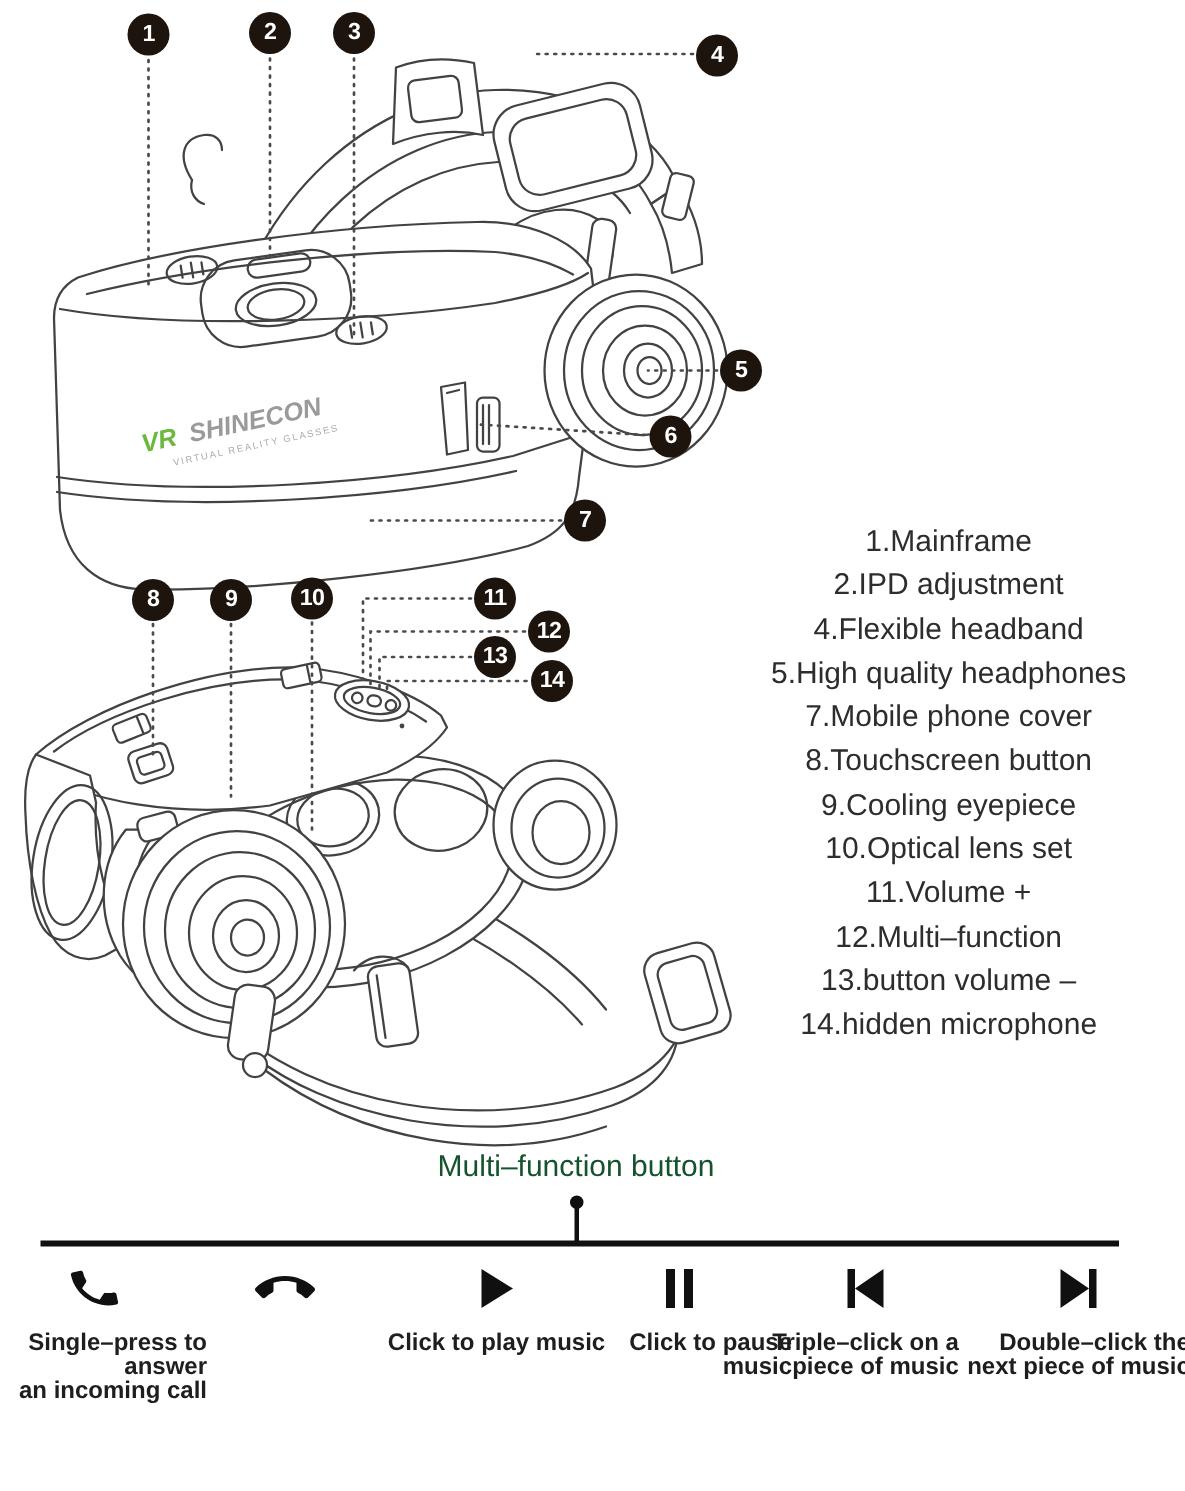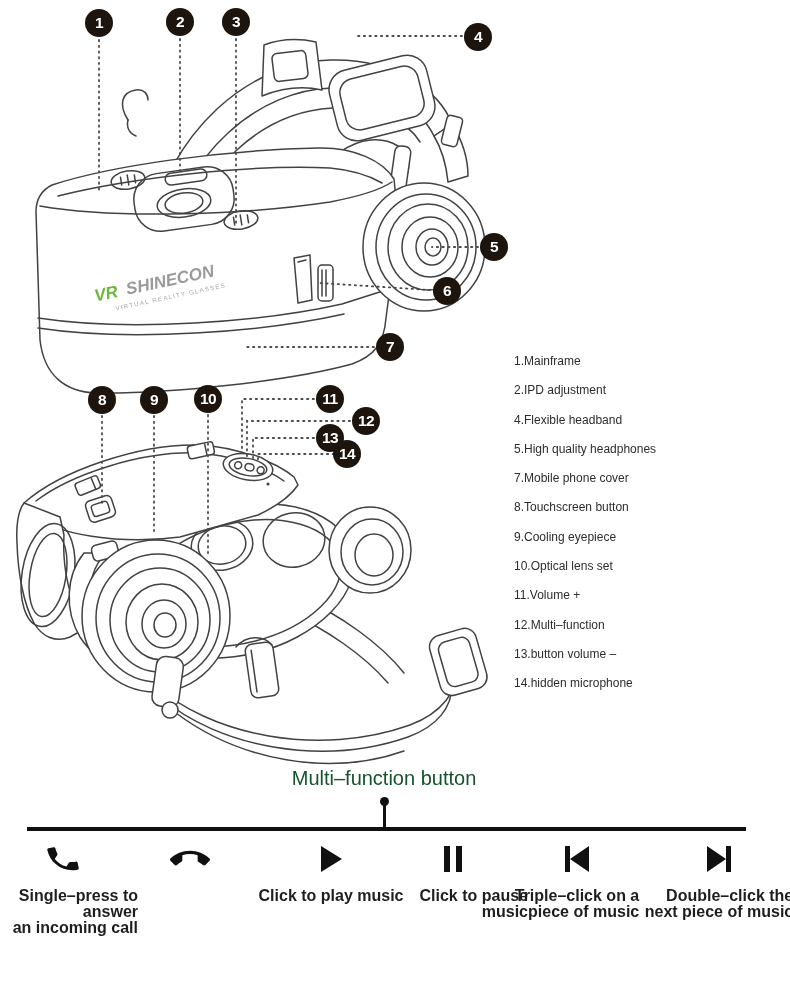--- a/index.html
+++ b/index.html
@@ -5,21 +5,21 @@
   html,body{margin:0;padding:0;background:#fff;}
   .canvas{position:relative;width:790px;height:994px;background:#fff;overflow:hidden;
           font-family:"Liberation Sans", sans-serif;color:#2b2b2b;}
   .art{position:absolute;}
   .art-top{left:0;top:0;}
   .art-bottom{left:0;top:385px;}
   .callout{position:absolute;width:28px;height:28px;border-radius:50%;background:#1d140e;
            color:#fff;font-size:15.5px;font-weight:bold;display:flex;align-items:center;
            justify-content:center;transform:translate(-50%,-50%);letter-spacing:-0.5px;}
   .parts{position:absolute;left:514px;top:347px;}
-  .part-line{font-size:12px;line-height:29.3px;color:#2d2d2d;white-space:nowrap;}
+  .part-line{font-size:20px;line-height:29.3px;color:#2d2d2d;white-space:nowrap;text-align:center;}
   .mf-title{position:absolute;left:384px;top:767px;transform:translateX(-50%);
             font-size:20px;color:#14532d;white-space:nowrap;}
   .mf-stem{position:absolute;left:383px;top:803px;width:3px;height:27px;background:#101010;}
   .mf-dot{position:absolute;left:380px;top:797px;width:9px;height:9px;border-radius:50%;background:#101010;}
   .mf-rule{position:absolute;left:27px;top:827px;width:719px;height:4px;background:#101010;}
   .mf-col{position:absolute;top:838px;width:150px;transform:translateX(-50%);
           display:flex;flex-direction:column;align-items:center;}
   .mf-iconbox{height:42px;display:flex;align-items:center;justify-content:center;}
   .cap{margin-top:8px;font-size:16px;font-weight:bold;line-height:16px;color:#1e1e1e;
        text-align:right;white-space:pre-line;}
@@ -214,21 +214,21 @@
   <div class="callout" style="left:478px;top:37px">4</div>
   <div class="callout" style="left:494px;top:247px">5</div>
   <div class="callout" style="left:447px;top:291px">6</div>
   <div class="callout" style="left:390px;top:347px">7</div>
   <div class="callout" style="left:102px;top:400px">8</div>
   <div class="callout" style="left:154px;top:400px">9</div>
   <div class="callout" style="left:208px;top:399px">10</div>
   <div class="callout" style="left:330px;top:399px">11</div>
   <div class="callout" style="left:366px;top:421px">12</div>
   <div class="callout" style="left:330px;top:438px">13</div>
-  <div class="callout" style="left:347px;top:454px">14</div>
+  <div class="callout" style="left:368px;top:454px">14</div>
 
   <div class="parts">
     <div class="part-line">1.Mainframe</div>
     <div class="part-line">2.IPD adjustment</div>
     <div class="part-line">4.Flexible headband</div>
     <div class="part-line">5.High quality headphones</div>
     <div class="part-line">7.Mobile phone cover</div>
     <div class="part-line">8.Touchscreen button</div>
     <div class="part-line">9.Cooling eyepiece</div>
     <div class="part-line">10.Optical lens set</div>

